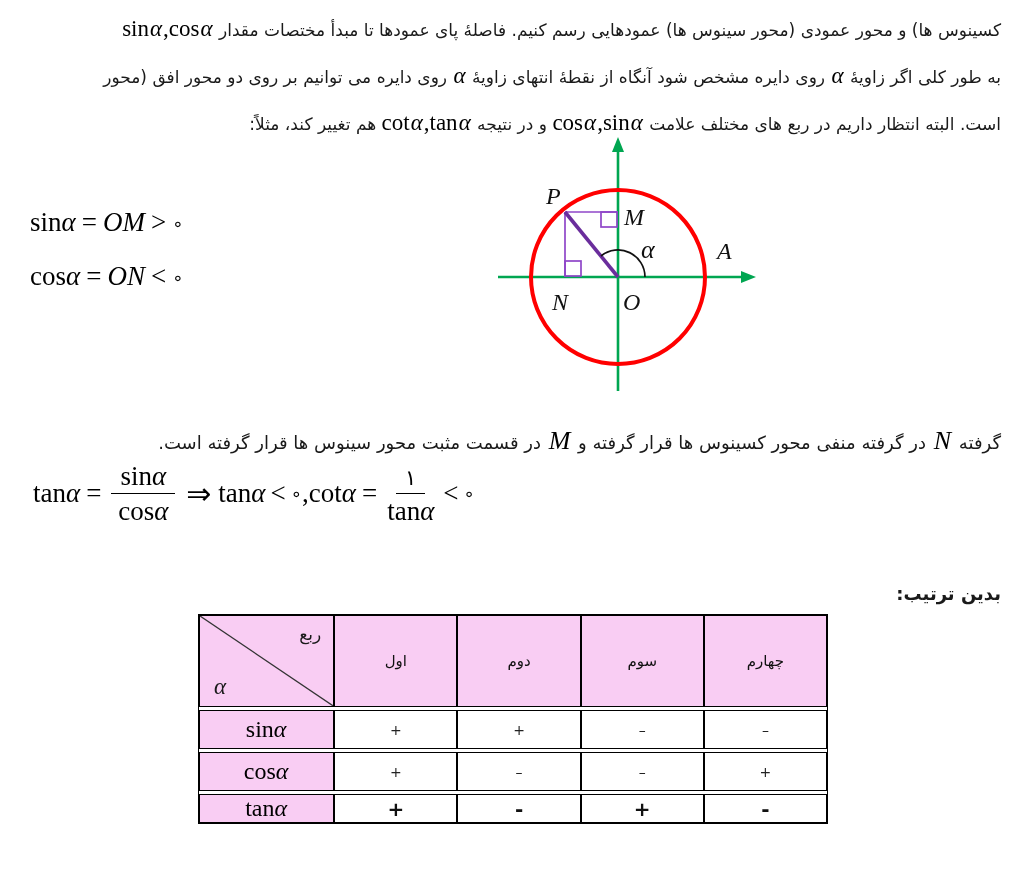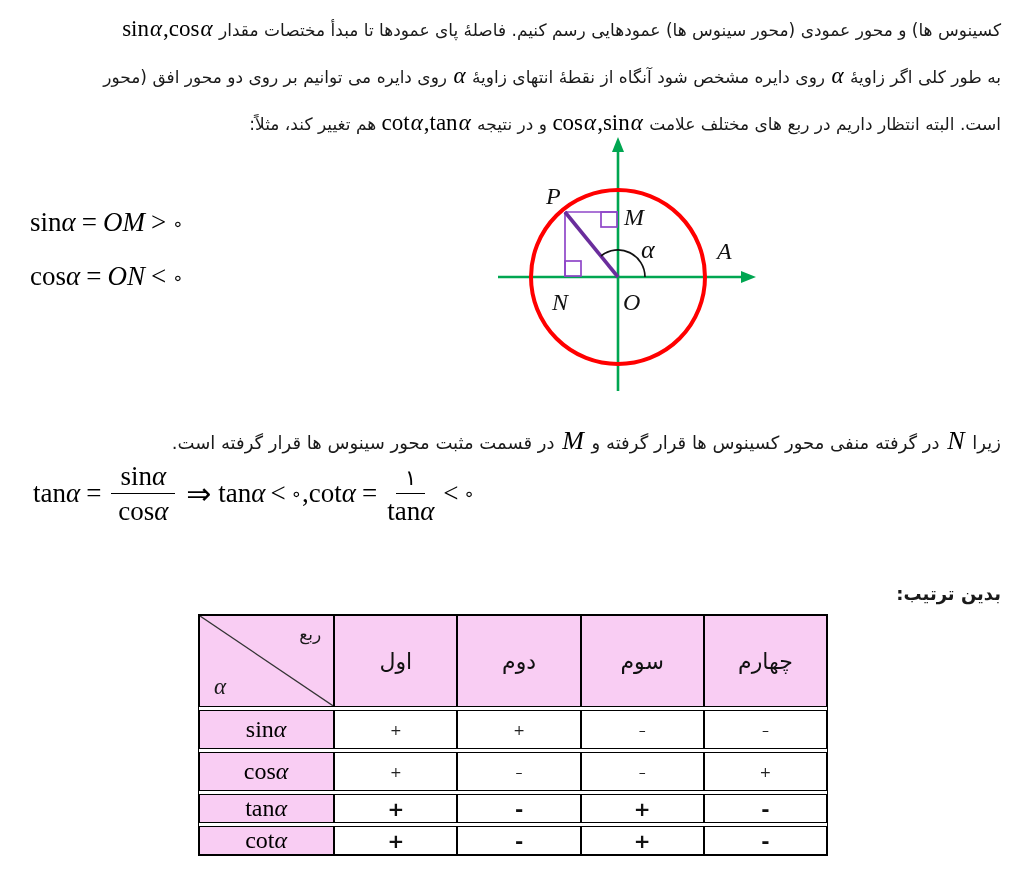--- a/index.html
+++ b/index.html
@@ -34,21 +34,21 @@
   .heading{position:absolute;top:583px;right:10px;direction:rtl;font-size:18px;font-weight:700;}
   
   .table-wrap{position:absolute;left:198px;top:614px;width:628px;border:1.5px solid #000;overflow:hidden;}
   table.sign{border-collapse:separate;border-spacing:0 3px;margin:-3px 0;width:100%;table-layout:fixed;}
   table.sign td{border:1px solid #000;text-align:center;vertical-align:middle;padding:0;}
   td.pink{background:#f9cdf3;}
   td.white{background:#ffffff;}
   tr.hdr{height:92px;}
   tr.r-big{height:39px;}
   tr.r-small{height:29px;}
-  .col-label{font-size:22px;color:#111;}
+  .col-label{font-size:15px;color:#111;}
   .row-label{font-family:"Liberation Serif",serif;font-size:24px;color:#000;}
   .row-label .mv{font-style:italic;padding-right:1px;}
   tr.thin td.val{font-size:14px;color:#222;font-weight:400;}
   tr.bold td.val{font-size:20px;color:#111;font-weight:700;}
   
   .corner{position:relative;}
   .corner svg{position:absolute;inset:0;width:100%;height:100%;}
   .corner .c-top{position:absolute;top:8px;right:12px;font-size:17px;}
   .corner .c-bottom{position:absolute;bottom:6px;left:14px;font-family:"Liberation Serif",serif;
                     font-style:italic;font-size:23px;}
@@ -97,21 +97,21 @@
 
   <text class="dlabel" x="66" y="69">P</text>
   <text class="dlabel" x="144" y="90">M</text>
   <text class="dlabel" x="72" y="175">N</text>
   <text class="dlabel" x="143" y="175">O</text>
   <text class="dlabel" x="237" y="124">A</text>
   <text class="dlabel" x="161" y="123" style="font-size:26px">α</text>
 </svg>
 
 <div class="mid">
-  <span>زیرا </span><span class="mvar" dir="ltr">N</span><span> در گرفته منفی محور کسینوس ها قرار گرفته و </span><span class="mvar" dir="ltr">M</span><span> در قسمت مثبت محور سینوس ها قرار گرفته است.</span>
+  <span>گرفته </span><span class="mvar" dir="ltr">N</span><span> در گرفته منفی محور کسینوس ها قرار گرفته و </span><span class="mvar" dir="ltr">M</span><span> در قسمت مثبت محور سینوس ها قرار گرفته است.</span>
 </div>
 
 <div class="eqrow">
   <span>tan</span>
     <span style="font-style:italic">α</span>
     <span style="padding:0 6px">=</span>
   <span class="frac">
     <span class="num"><span>sin</span><span style="font-style:italic">α</span></span>
     <span class="den"><span>cos</span><span style="font-style:italic">α</span></span>
   </span>
@@ -171,22 +171,15 @@
       <td class="white val">–</td>
       <td class="white val">+</td>
     </tr>
     <tr class="r-small bold">
       <td class="pink row-label"><span dir="ltr"><span>tan</span><span class="mv">α</span></span></td>
       <td class="white val">+</td>
       <td class="white val">-</td>
       <td class="white val">+</td>
       <td class="white val">-</td>
     </tr>
-    <tr class="r-small bold">
-      <td class="pink row-label"><span dir="ltr"><span>cot</span><span class="mv">α</span></span></td>
-      <td class="white val">+</td>
-      <td class="white val">-</td>
-      <td class="white val">+</td>
-      <td class="white val">-</td>
-    </tr>
   </tbody>
     </table>
 </div>
 
 </body></html>

